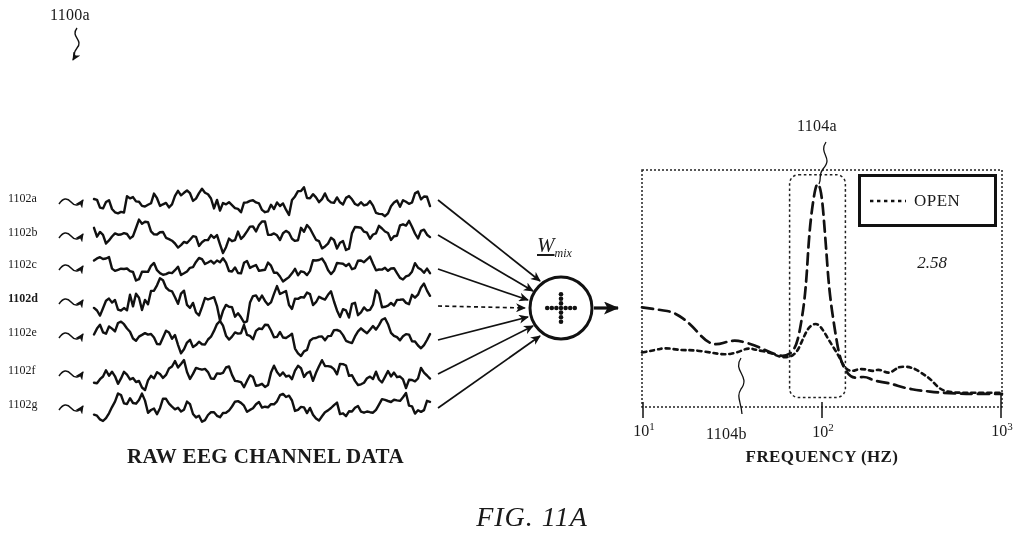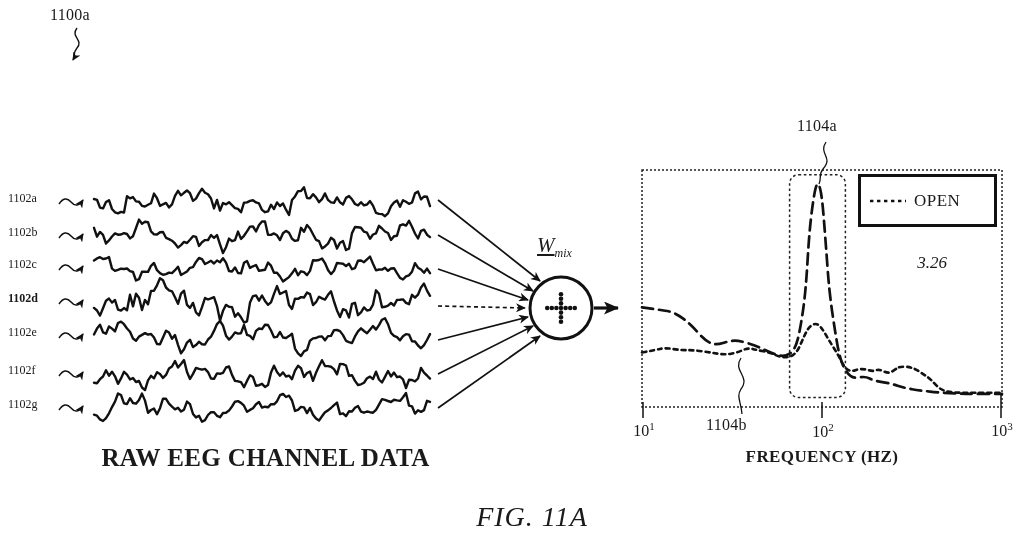--- a/index.html
+++ b/index.html
@@ -3,21 +3,21 @@
 <meta charset="utf-8">
 <style>
   html,body{margin:0;padding:0;background:#fff;}
   body{width:1024px;height:544px;position:relative;overflow:hidden;
        font-family:"Liberation Serif","DejaVu Serif",serif;color:#1a1a1a;}
   #stage{position:absolute;left:0;top:0;width:1024px;height:544px;}
   svg{display:block;}
   .abs{position:absolute;white-space:nowrap;}
   .ref{font-size:16px;letter-spacing:.3px;}
   .chan{font-size:12px;}
-  .caption-eeg{font-size:25px;font-weight:bold;letter-spacing:.4px;text-align:center;}
+  .caption-eeg{font-size:21px;font-weight:bold;letter-spacing:.4px;text-align:center;}
   .fig-caption{font-size:28px;font-weight:normal;font-style:italic;text-align:center;letter-spacing:1px;}
   .wmix{font-size:21px;font-style:italic;}
   .wmix sub{font-size:12px;font-style:italic;}
   .legend{border:3px solid #111;background:#fff;display:flex;flex-direction:column;
           justify-content:center;gap:3px;padding:4px 8px;box-sizing:border-box;}
   .legend-row{display:flex;align-items:center;gap:7px;}
   .legend-label{font-size:17px;letter-spacing:.5px;}
   .ratio{font-style:italic;font-size:17px;text-align:center;line-height:1.55;}
   .tick-label{font-size:16px;text-align:center;}
   .tick-label sup{font-size:11px;}
@@ -126,24 +126,24 @@
 <div class="abs legend" style="left:858px;top:174px;width:139px;height:53px;">
   <div class="legend-row">
     <svg width="38" height="6">
       <line x1="1" y1="3" x2="37" y2="3" stroke="#111" stroke-width="2.4" stroke-dasharray="3.4 3.6"></line>
       </svg>
     <span class="legend-label">OPEN</span>
   </div>
 </div>
 
 <div class="abs ratio" style="left:872px;top:250px;width:120px;">
-  <div>3.26</div>
+  <div>2.58</div>
 </div>
 
-<div class="abs ref" style="left:706px;top:416px;">1104b</div>
+<div class="abs ref" style="left:706px;top:425px;">1104b</div>
 
 <div class="abs tick-label" style="left:628px;top:420px;width:32px;"><span>10</span><sup>1</sup></div>
 <div class="abs tick-label" style="left:807px;top:421px;width:32px;"><span>10</span><sup>2</sup></div>
 <div class="abs tick-label" style="left:986px;top:420px;width:32px;"><span>10</span><sup>3</sup></div>
 
 <div class="abs axis-label" style="left:702px;top:447px;width:240px;">FREQUENCY (HZ)</div>
 
 <div class="abs fig-caption" style="left:432px;top:501px;width:200px;">FIG. 11A</div>
 
 </body></html>

